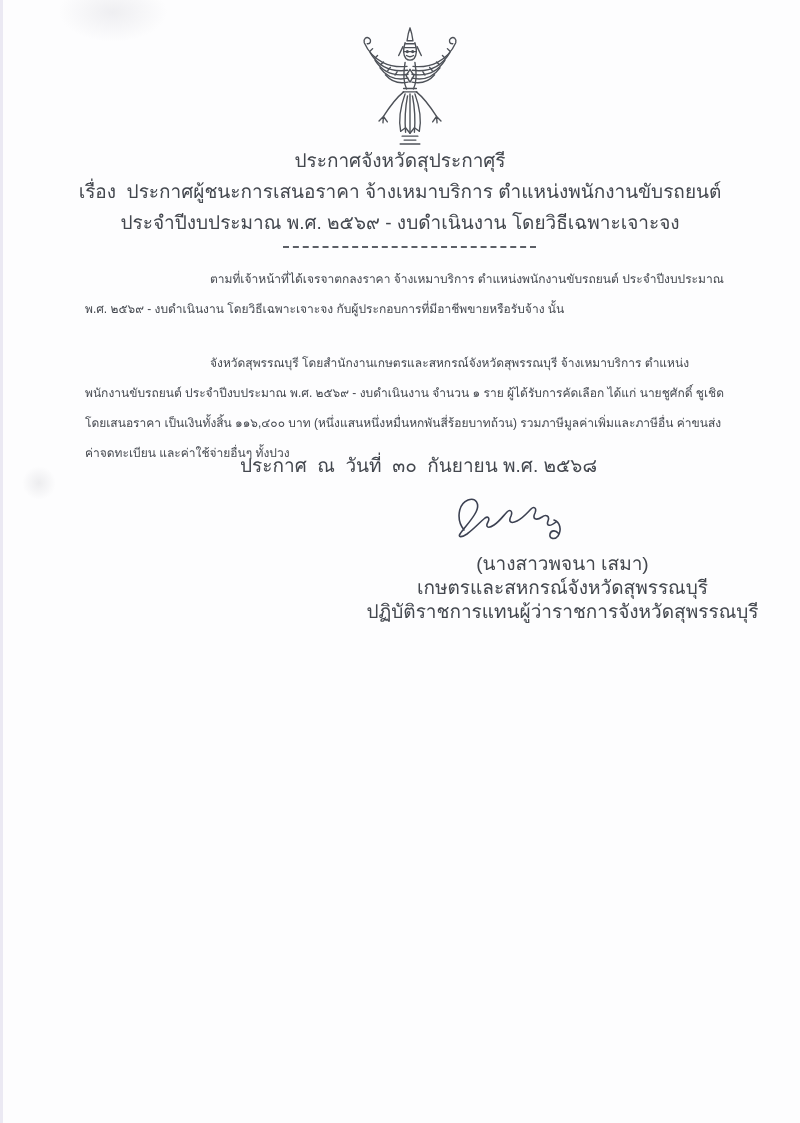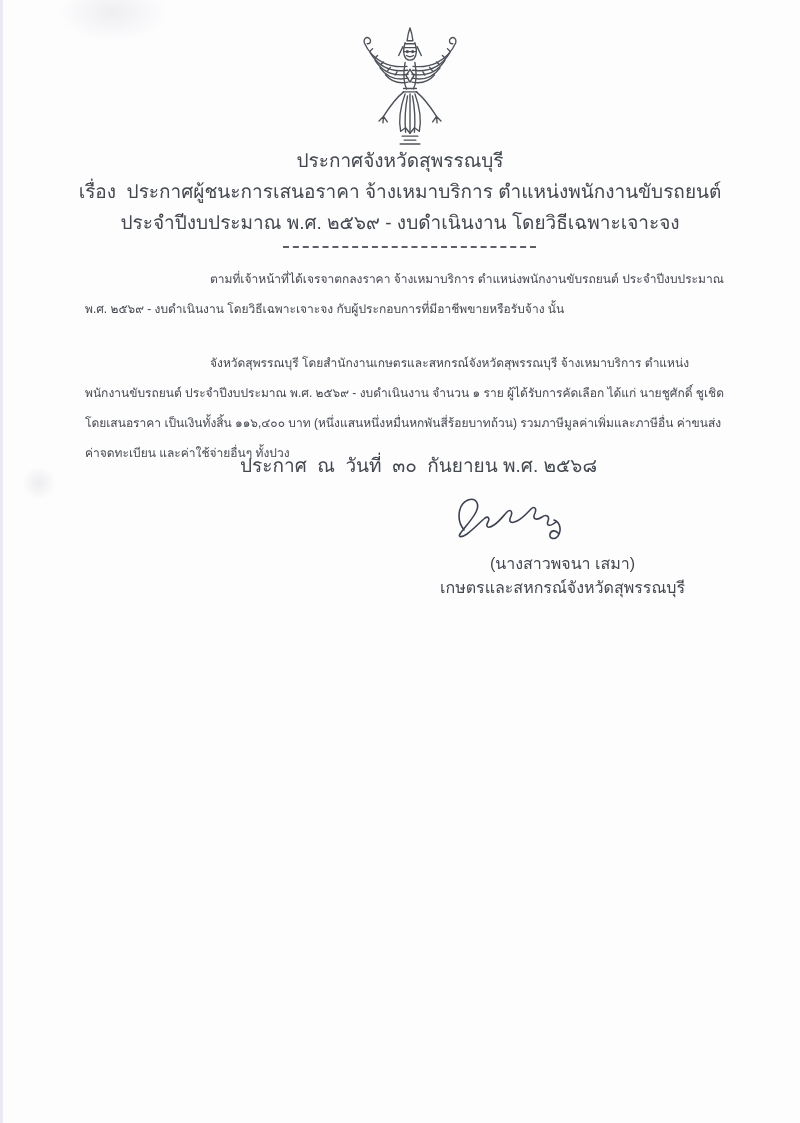--- a/index.html
+++ b/index.html
@@ -53,21 +53,21 @@
   .dateline{
     position:absolute;left:200px;top:450px;width:660px;
     text-align:left;font-size:19px;white-space:pre-wrap;
   }
   .dateline span{display:inline-block;margin-left:40px;}
   .sigwrap{
     position:absolute;left:450px;top:494px;width:130px;height:52px;
   }
   .signer{
     position:absolute;left:355px;top:552px;width:415px;
-    text-align:center;font-size:16px;line-height:24px;
+    text-align:center;font-size:19px;line-height:24px;
   }
   .signer div{white-space:nowrap;}
 </style>
 </head>
 <body>
 
 <div class="page">
 
   <div class="scan-edge"></div>
   <div class="corner-shade"></div>
@@ -108,36 +108,37 @@
       <path d="M33 93 l-4.5 4.5 M33 93 l-0.5 6.5 M33 93 l4 5.5 M87 93 l4.5 4.5 M87 93 l0.5 6.5 M87 93 l-4 5.5"></path>
 
       <path d="M55 70 C50 84 48 96 50.5 108 M60 70 L60 110 M65 70 C70 84 72 96 69.5 108"></path>
       <path d="M57.5 72 C55 85 54.5 97 55.5 109 M62.5 72 C65 85 65.5 97 64.5 109"></path>
       <path d="M50.5 108 L55.5 104.5 L60 110 L64.5 104.5 L69.5 108"></path>
 
       <path d="M52 113 H68 M54 117 H66 M50 121 H70"></path>
     </svg>
   </div>
 
-  <div class="tline t1">ประกาศจังหวัดสุพรรณบุรี</div>
+  <div class="tline t1">ประกาศจังหวัดสุประกาศุรี</div>
   <div class="tline t2">เรื่อง  ประกาศผู้ชนะการเสนอราคา จ้างเหมาบริการ ตำแหน่งพนักงานขับรถยนต์</div>
   <div class="tline t3">ประจำปีงบประมาณ พ.ศ. ๒๕๖๙ - งบดำเนินงาน โดยวิธีเฉพาะเจาะจง</div>
 
   <div class="dashes"></div>
 
   <div class="para p1">ตามที่เจ้าหน้าที่ได้เจรจาตกลงราคา จ้างเหมาบริการ ตำแหน่งพนักงานขับรถยนต์ ประจำปีงบประมาณ พ.ศ. ๒๕๖๙ - งบดำเนินงาน โดยวิธีเฉพาะเจาะจง กับผู้ประกอบการที่มีอาชีพขายหรือรับจ้าง นั้น</div>
   <div class="para p2">จังหวัดสุพรรณบุรี โดยสำนักงานเกษตรและสหกรณ์จังหวัดสุพรรณบุรี จ้างเหมาบริการ ตำแหน่งพนักงานขับรถยนต์ ประจำปีงบประมาณ พ.ศ. ๒๕๖๙ - งบดำเนินงาน จำนวน ๑ ราย ผู้ได้รับการคัดเลือก ได้แก่ นายชูศักดิ์ ชูเชิด โดยเสนอราคา เป็นเงินทั้งสิ้น ๑๑๖,๔๐๐ บาท (หนึ่งแสนหนึ่งหมื่นหกพันสี่ร้อยบาทถ้วน) รวมภาษีมูลค่าเพิ่มและภาษีอื่น ค่าขนส่ง ค่าจดทะเบียน และค่าใช้จ่ายอื่นๆ ทั้งปวง</div>
 
   <div class="dateline"><span>ประกาศ  ณ  วันที่  ๓๐  กันยายน พ.ศ. ๒๕๖๘</span></div>
 
   <div class="sigwrap">
     <svg viewBox="0 0 130 52" fill="none" stroke="#3c4152" stroke-width="1.6" stroke-linecap="round" stroke-linejoin="round">
       <path d="M14 36 C6 26 8 10 18 6 C26 3 30 10 26 18 C22 26 14 34 10 40 C8 43 11 44 17 40 C25 34 30 28 35 24 C38 22 40 24 38 28 C35 33 38 35 44 31 C50 27 53 22 57 18 C60 15 63 17 61 22 C58 28 61 30 67 27 C73 24 77 19 81 15 C84 12 87 14 85 19 C82 25 86 27 92 23 C96 20 100 22 98 27 C96 32 100 33 106 28"></path>
       <path d="M104 26 C110 28 112 36 108 42 C105 46 99 45 100 40 C101 36 106 36 108 39"></path>
     </svg>
   </div>
 
   <div class="signer">
     <div>(นางสาวพจนา  เสมา)</div>
     <div>เกษตรและสหกรณ์จังหวัดสุพรรณบุรี</div>
+    <div>ปฏิบัติราชการแทนผู้ว่าราชการจังหวัดสุพรรณบุรี</div>
   </div>
 
 </div>
 
 </body></html>

